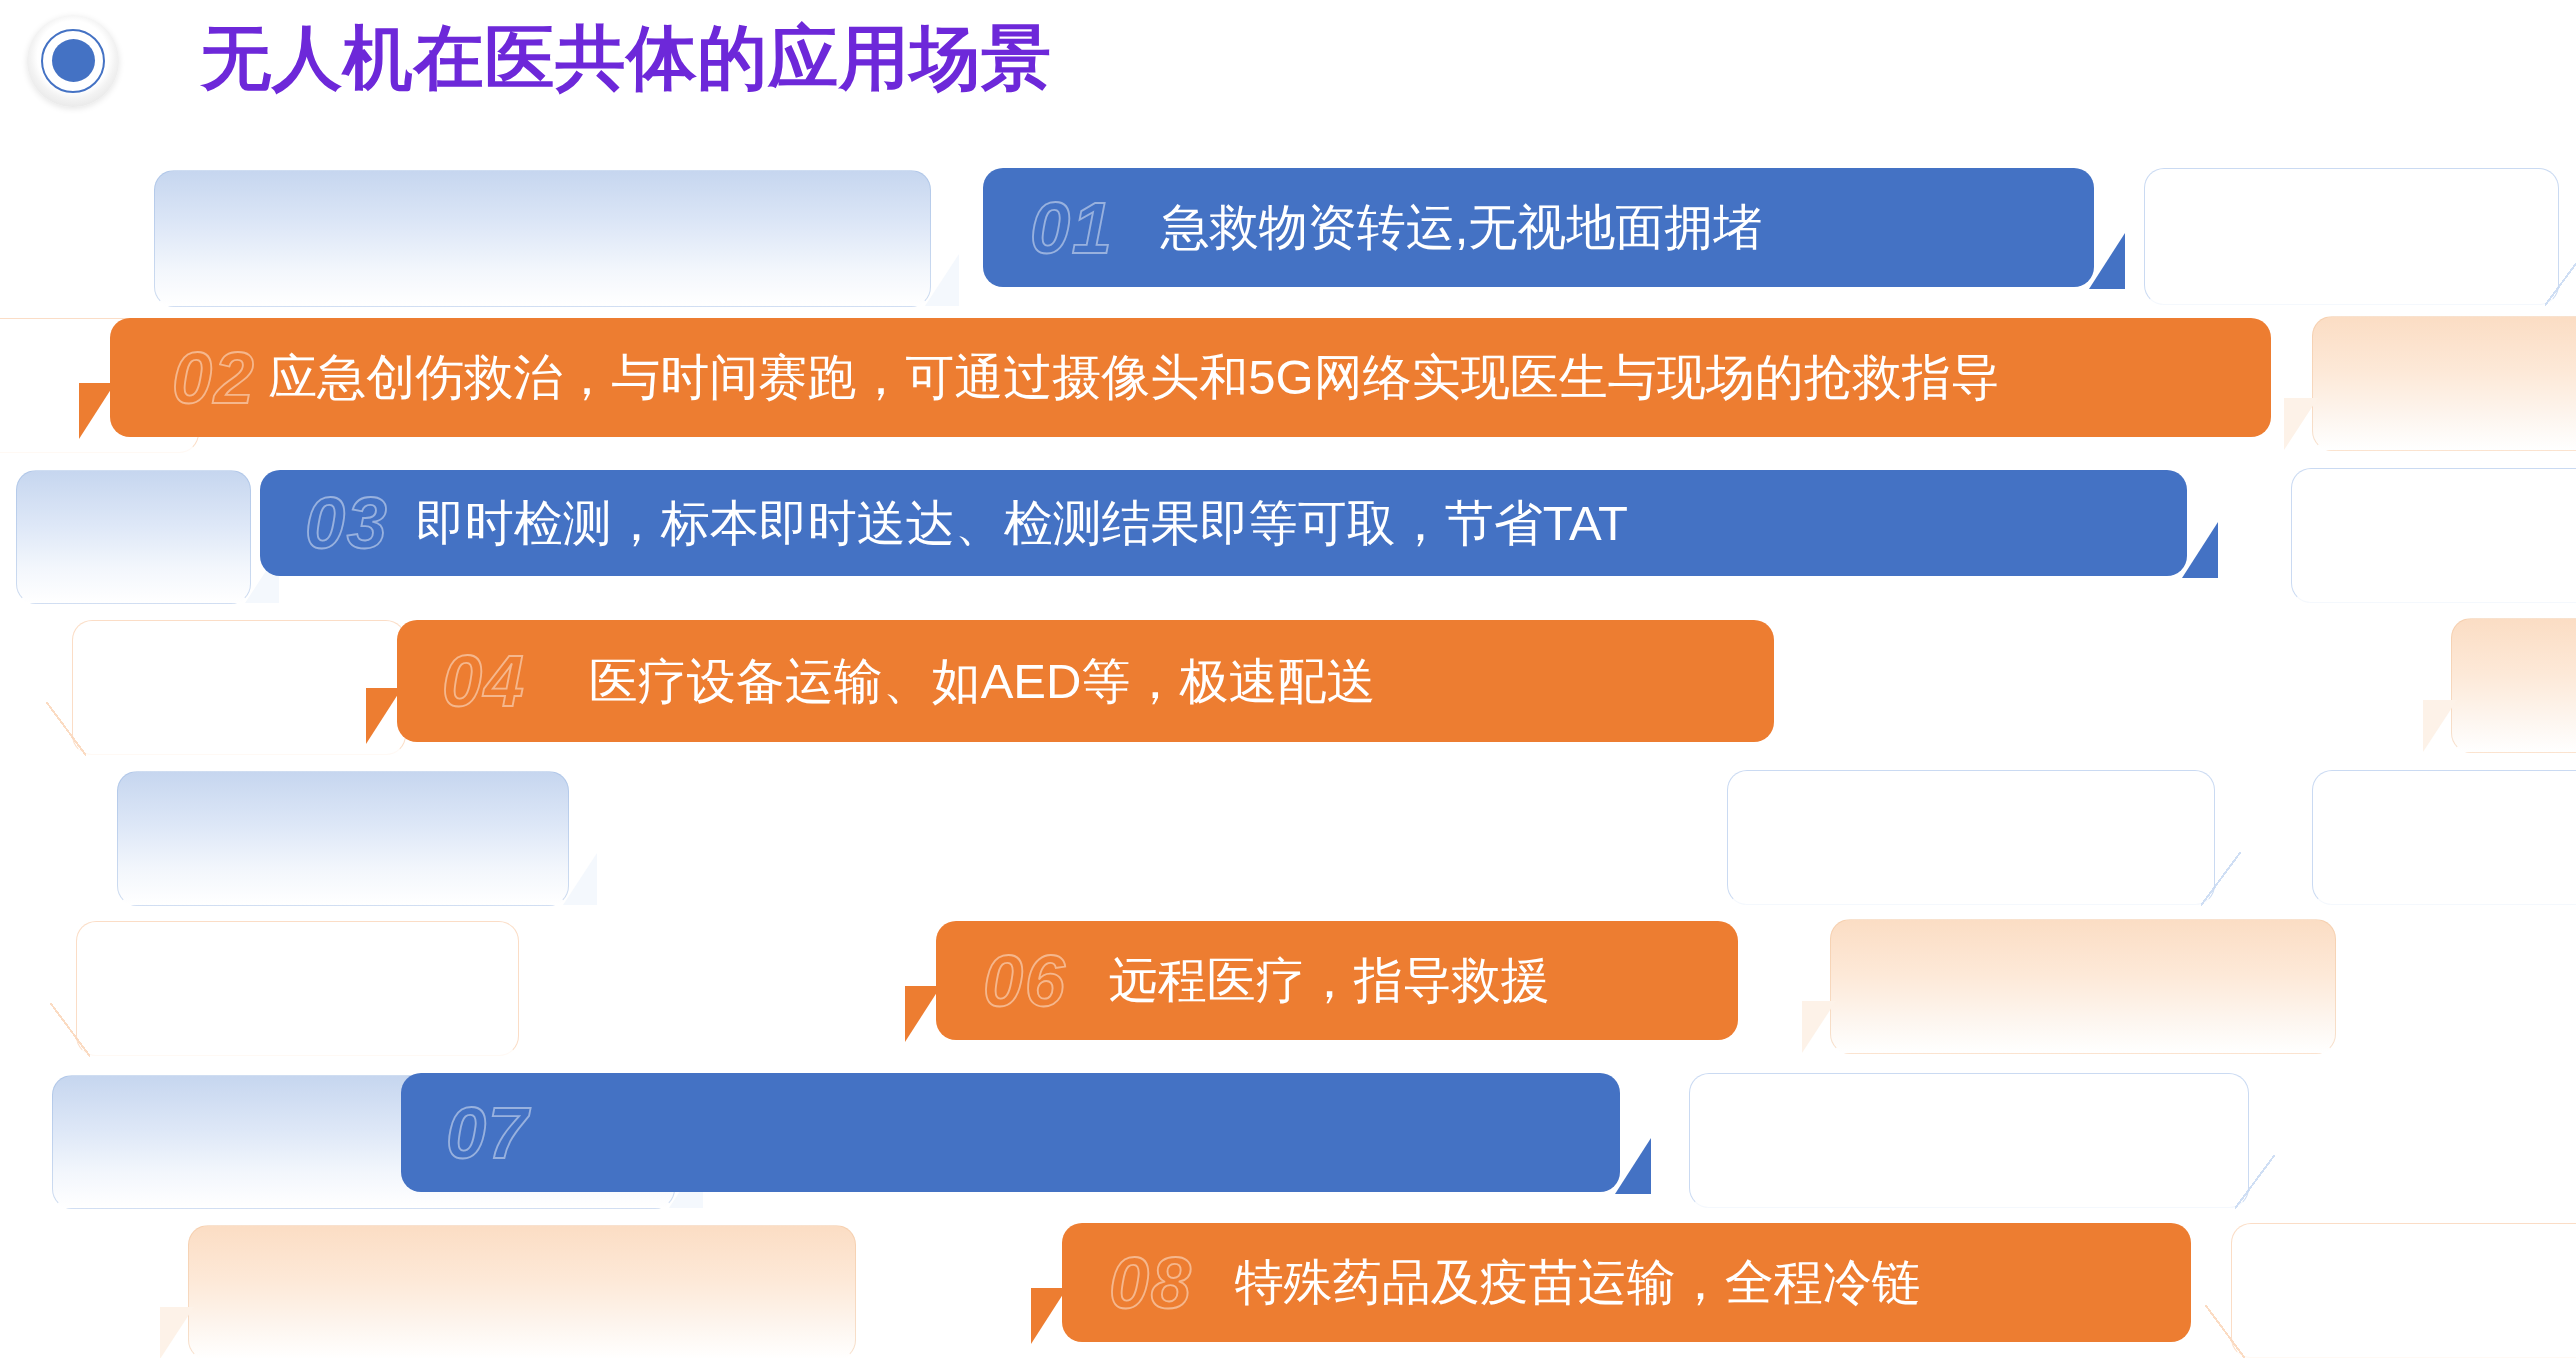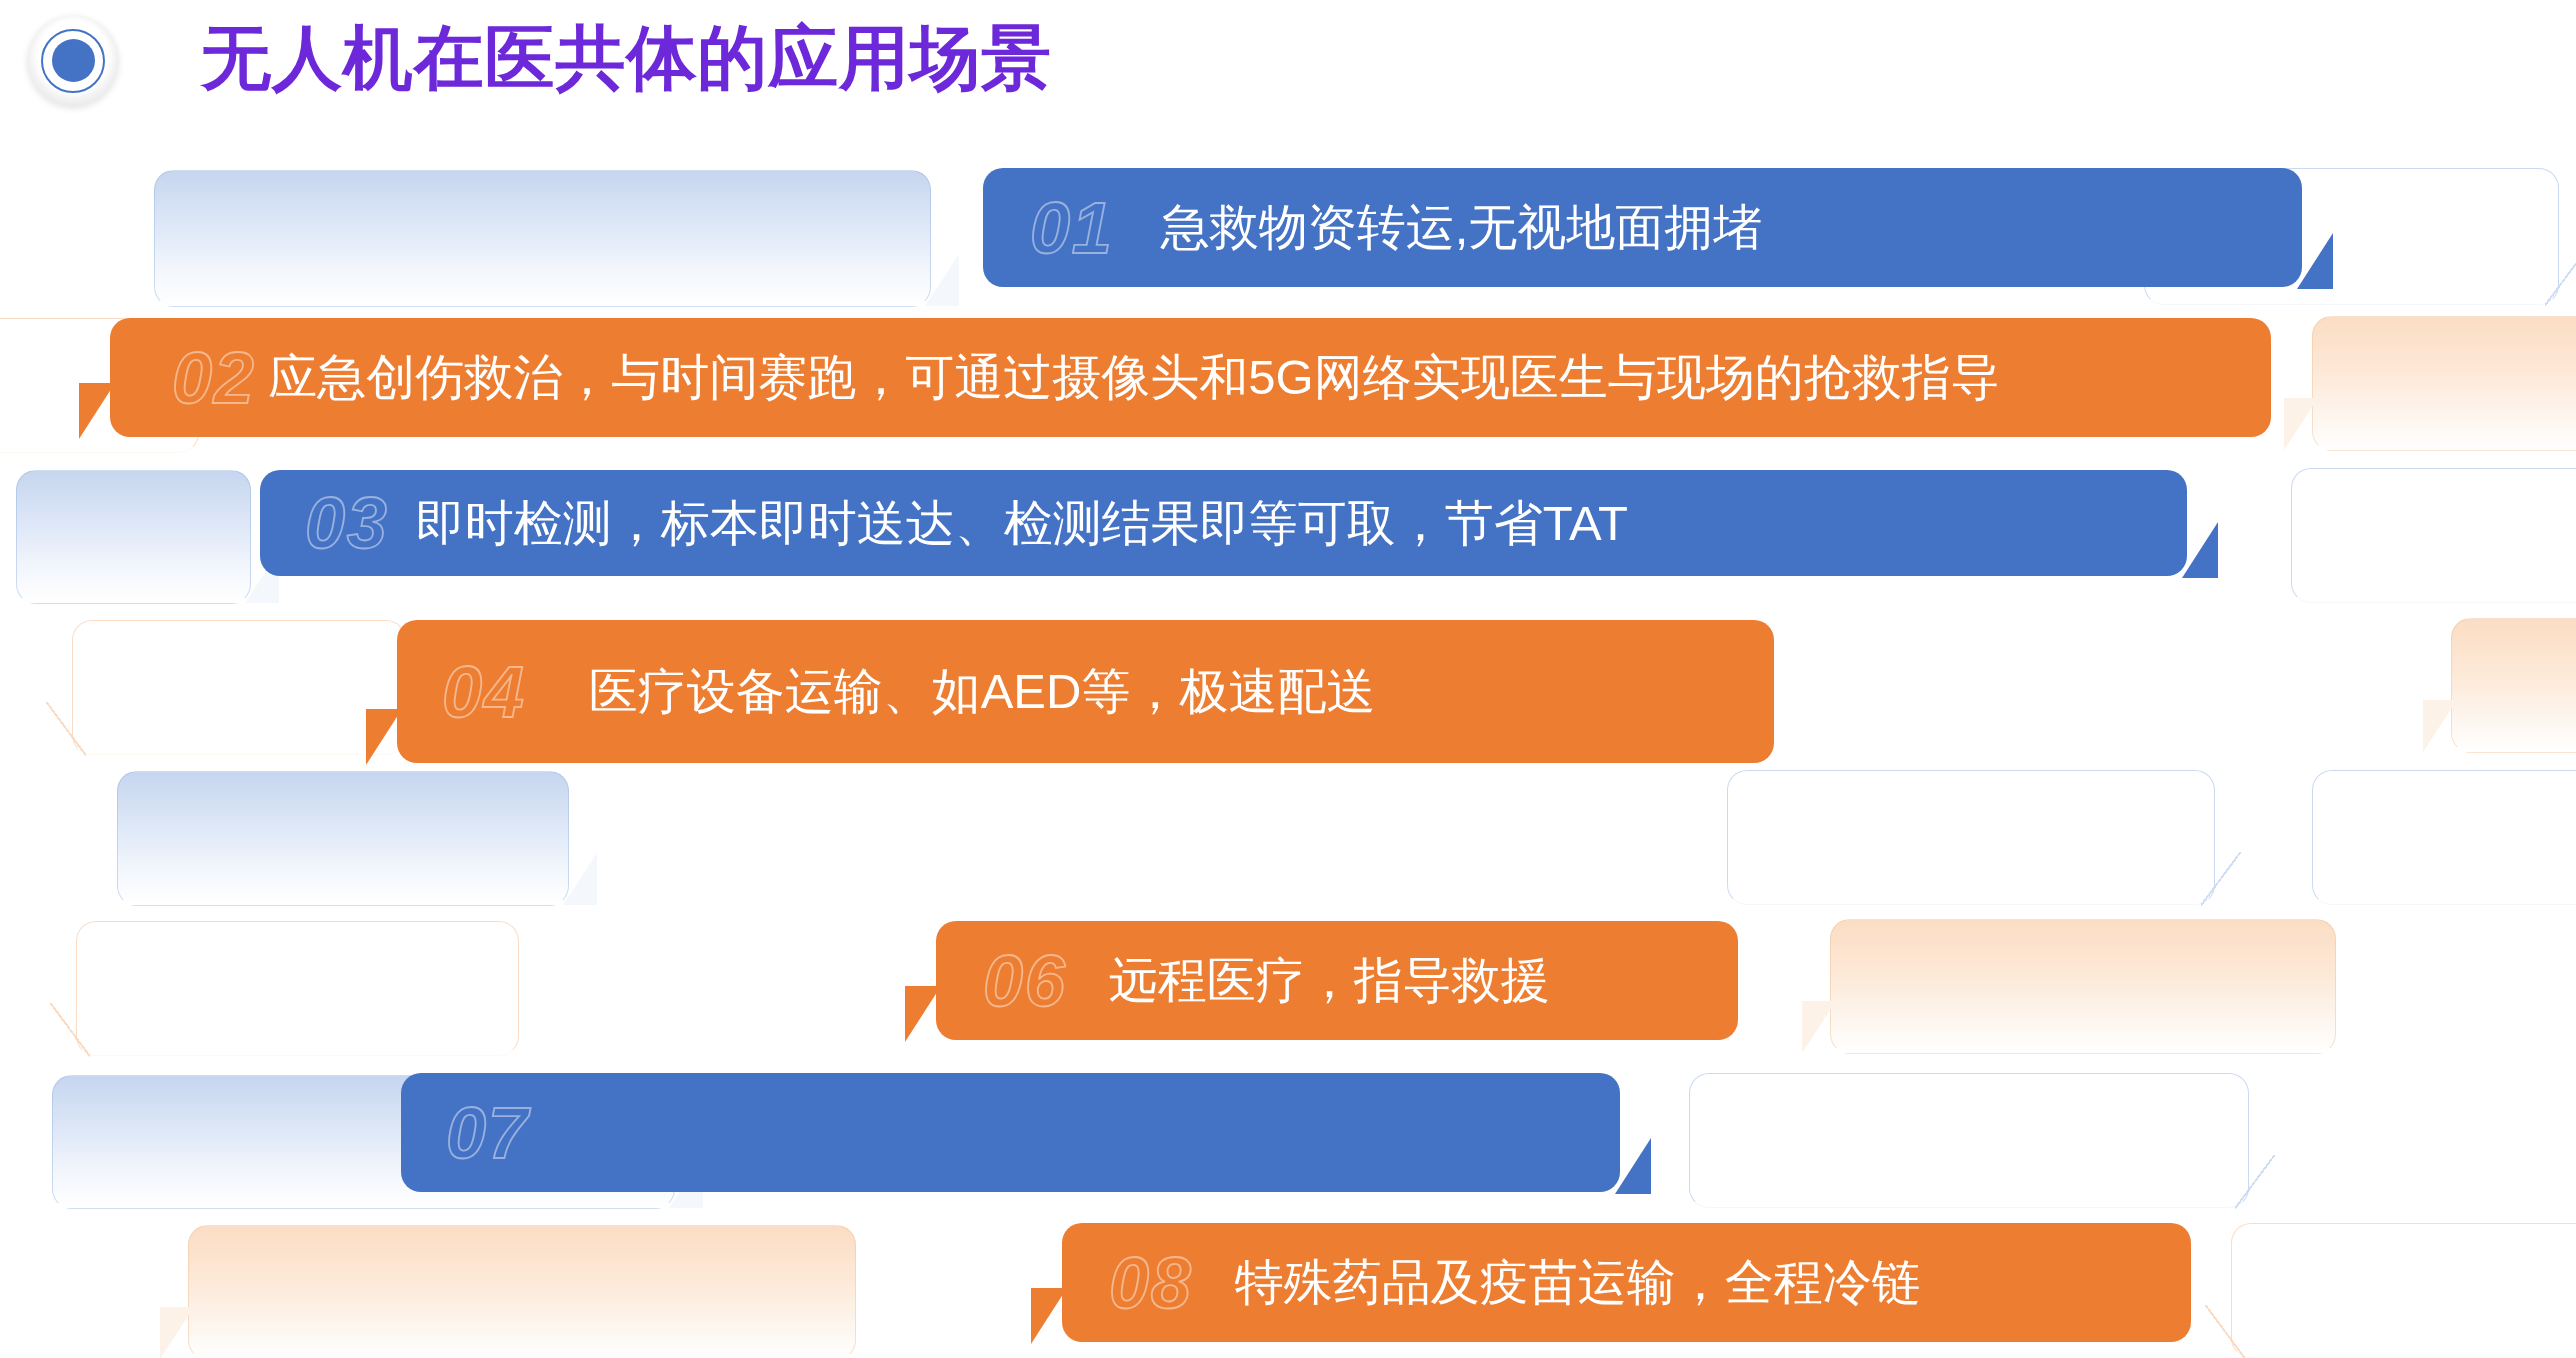--- a/index.html
+++ b/index.html
@@ -235,36 +235,36 @@
     <div id="header-icon">
       <div class="ring">
         <div class="dot"></div>
       </div>
     </div>
     <div id="page-title">无人机在医共体的应用场景</div>
   </div>
 
   <div id="bubble-layer" style="position:absolute; left:0; top:0; width:2576px; height:1358px; z-index:20;">
 
-    <div class="bubble solid blue" style="left:983px; top:168px; width:1319px; height:119px; padding-left:47px; gap:47px;">
+    <div class="bubble solid blue" style="left:983px; top:168px; width:1111px; height:119px; padding-left:47px; gap:47px;">
       <span class="num">01</span>
       <span class="txt">急救物资转运,无视地面拥堵</span>
     </div>
 
     <div class="bubble solid orange" style="left:110px; top:318px; width:2161px; height:119px; padding-left:62px; gap:12.6px;">
       <span class="num">02</span>
       <span class="txt">应急创伤救治，与时间赛跑，可通过摄像头和5G网络实现医生与现场的抢救指导</span>
     </div>
 
     <div class="bubble solid blue" style="left:260px; top:470px; width:1927px; height:106px; padding-left:45px; gap:27px;">
       <span class="num">03</span>
       <span class="txt">即时检测，标本即时送达、检测结果即等可取，节省TAT</span>
     </div>
 
-    <div class="bubble solid orange" style="left:397px; top:620px; width:1377px; height:143px; padding-left:45px; gap:63px;">
+    <div class="bubble solid orange" style="left:397px; top:620px; width:1377px; height:122px; padding-left:45px; gap:63px;">
       <span class="num">04</span>
       <span class="txt">医疗设备运输、如AED等，极速配送</span>
     </div>
 
 
     <div class="bubble solid orange" style="left:936px; top:921px; width:802px; height:119px; padding-left:47px; gap:42px;">
       <span class="num">06</span>
       <span class="txt">远程医疗，指导救援</span>
     </div>
 

